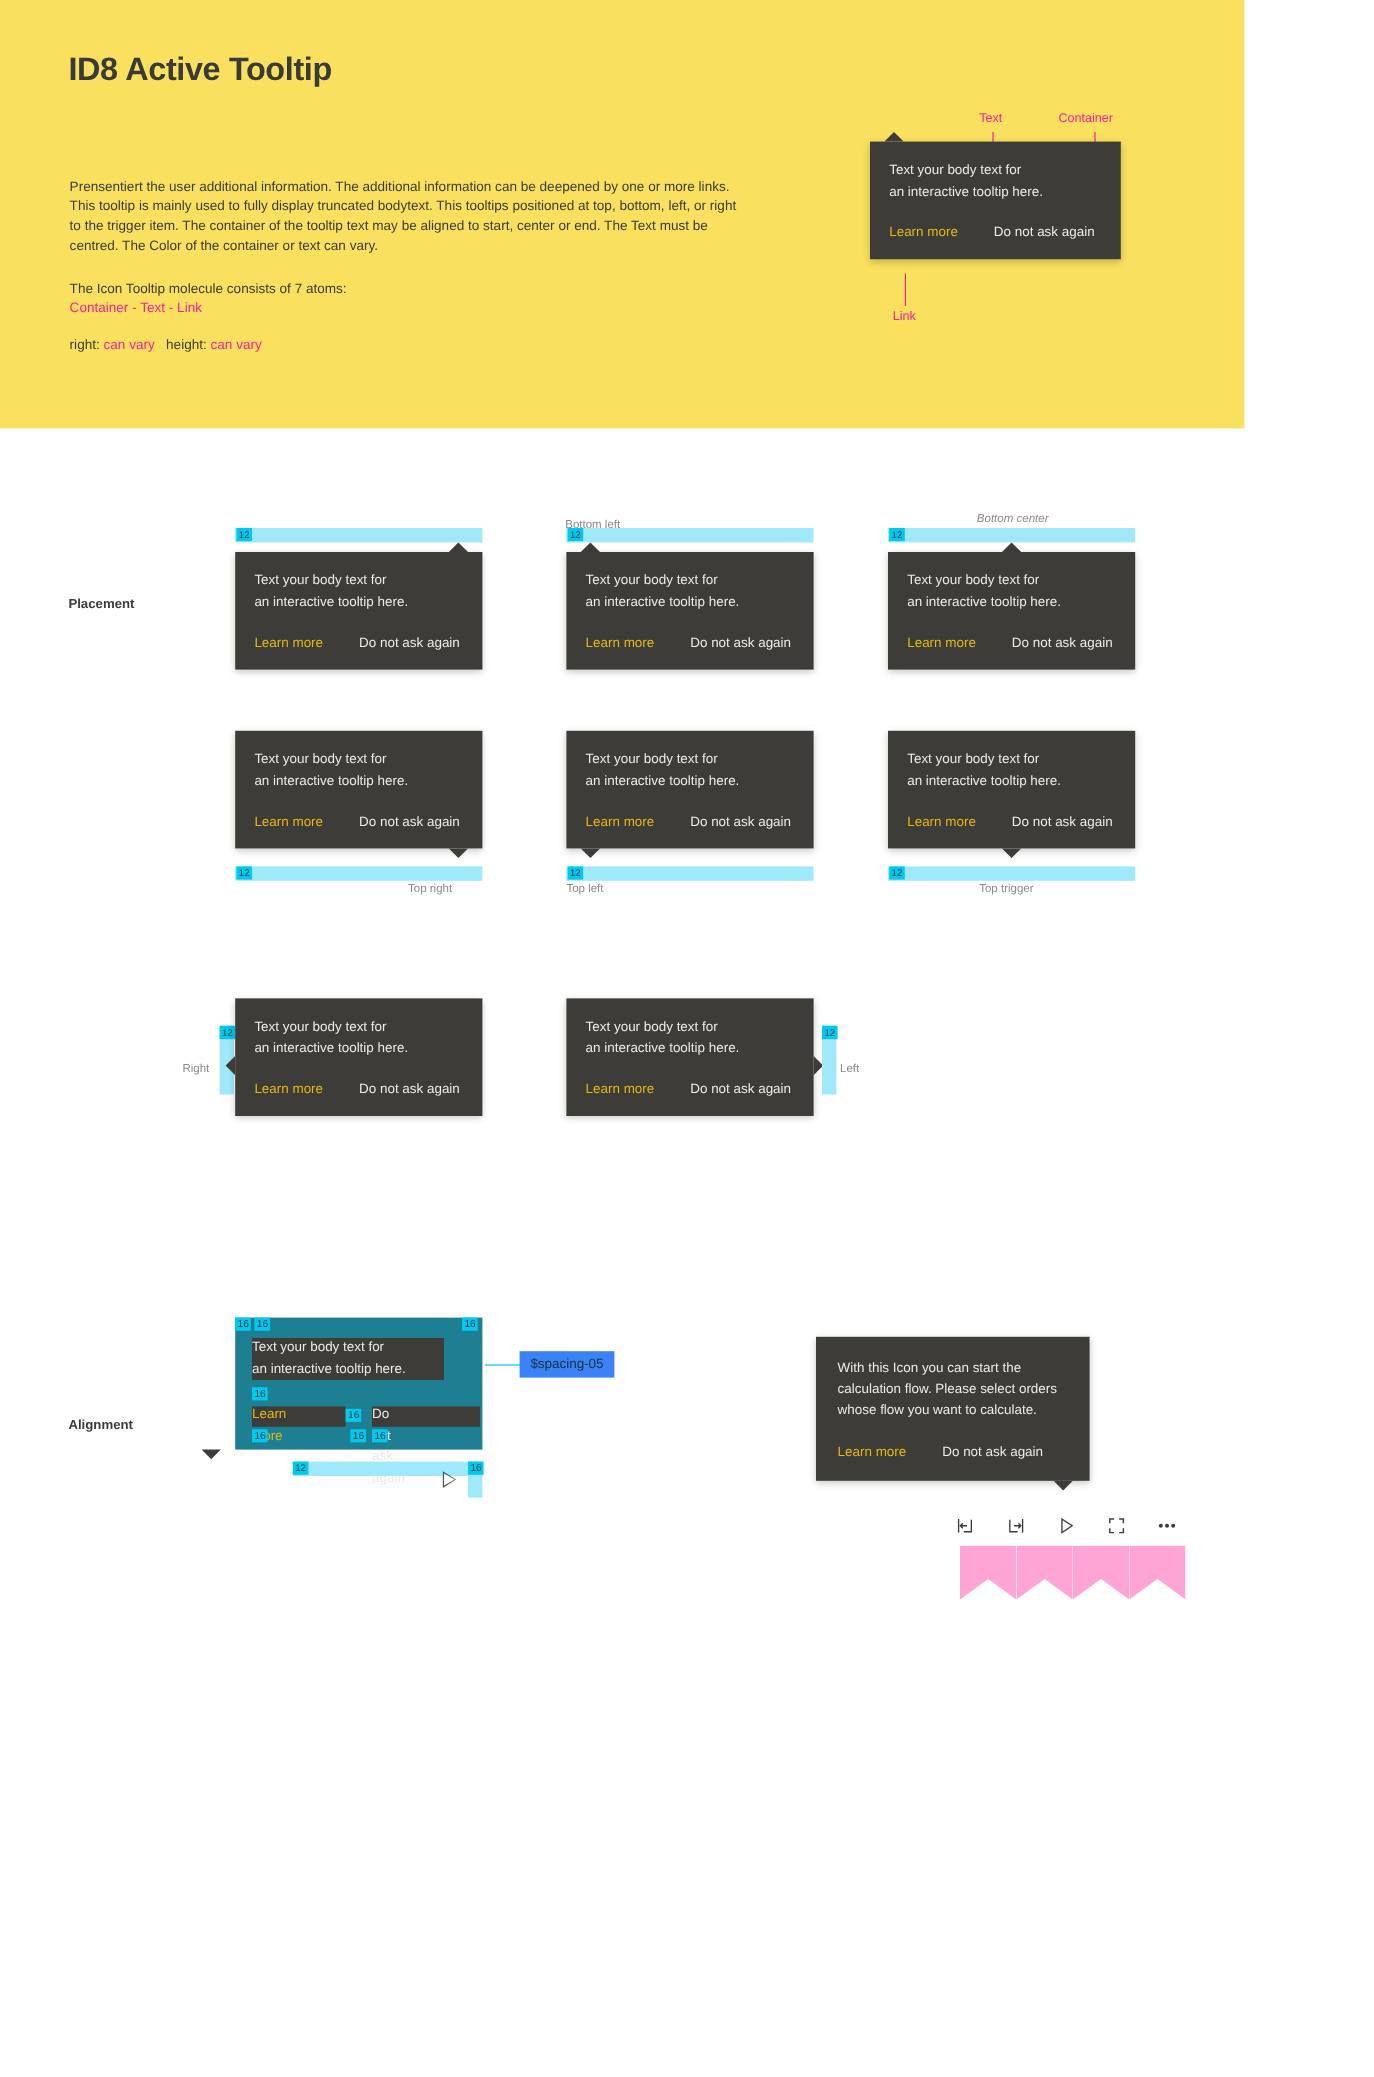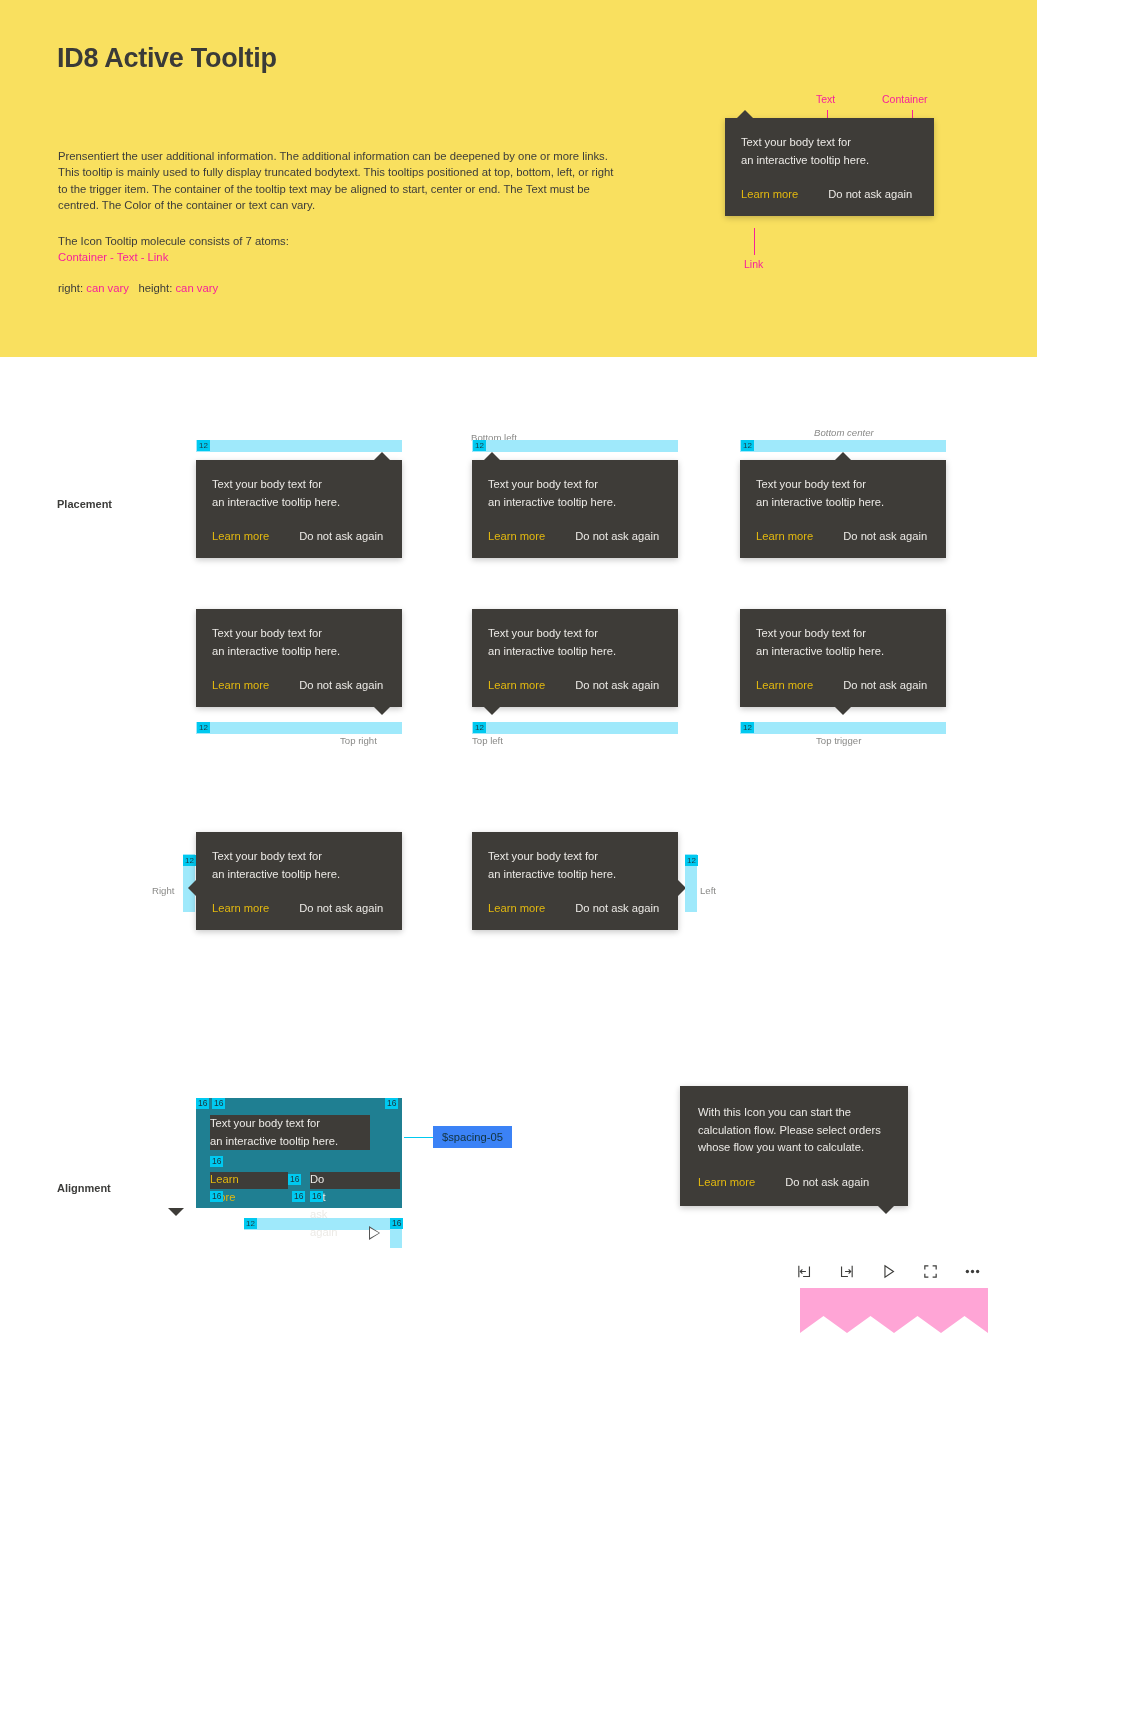--- a/index.html
+++ b/index.html
@@ -415,21 +415,21 @@
 
   <div class="cursor-tri" style="left:173px; top:128px;">
     <div class="cursor-tri-in" style="left:-10px; top:-5.5px;"></div>
   </div>
 
   <div class="token-leader" style="left:208px; top:39px; width:30px;"></div>
   <div class="token-badge" style="left:237px; top:28px;">$spacing-05</div>
 </div>
 
 <div class="example-panel">
-  <div class="tt" style="width:228px; padding:18px;">
+  <div class="tt" style="width:228px; padding:18px;margin-top:28px;">
     <div class="arr arr-down" style="right:14px;"></div>
     <div class="tt-body">With this Icon you can start the
 calculation flow. Please select orders
 whose flow you want to calculate.</div>
     <div class="tt-actions">
       <span class="tt-link">Learn more</span>
       <span class="tt-dismiss">Do not ask again</span>
     </div>
   </div>
 

